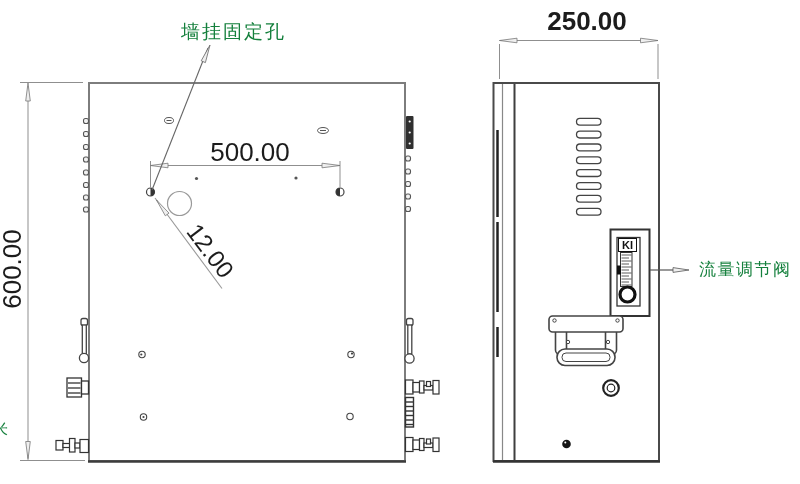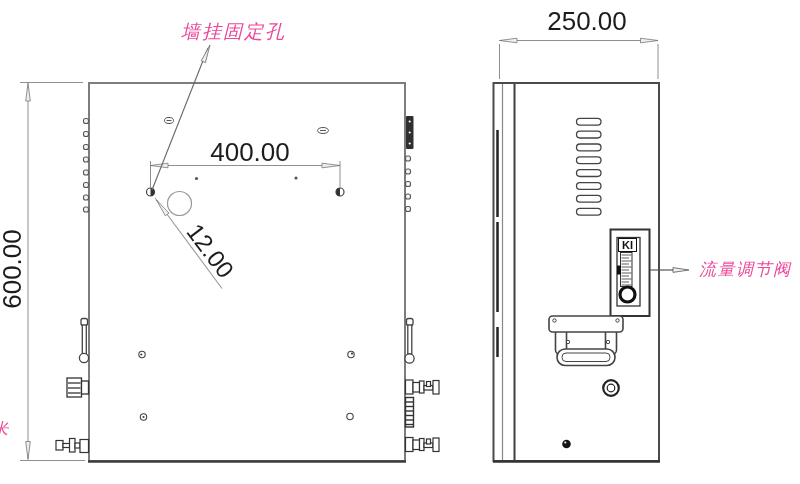--- a/index.html
+++ b/index.html
@@ -3,24 +3,24 @@
 <meta charset="utf-8">
 <style>
   html,body{margin:0;padding:0;background:#fff;}
   .canvas{
     position:relative;width:800px;height:484px;background:#fff;overflow:hidden;
     font-family:"Liberation Sans",sans-serif;color:#1c1c1c;
   }
   .canvas svg{position:absolute;left:0;top:0;}
   .txt{position:absolute;white-space:nowrap;line-height:1;}
   .dim{font-family:"Liberation Sans",sans-serif;font-size:26px;color:#1c1c1c;text-align:center;}
-  .cjk{font-family:"Liberation Serif",serif;color:#ec4899;font-style:italic;}
+  .cjk{font-family:"Liberation Serif",serif;color:#15803d;}
   .dim-600{left:-34px;top:256px;width:92px;transform:rotate(-90deg);transform-origin:center;}
   .dim-300{left:203px;top:139px;width:94px;}
-  .dim-250{left:540px;top:8px;width:94px;}
+  .dim-250{left:540px;top:8px;width:94px;font-weight:bold;}
   .dim-12{left:175px;top:239px;width:70px;font-size:24px;transform:rotate(53deg);transform-origin:center;text-align:center;}
   .lbl-wall{left:181px;top:22px;width:120px;font-size:19px;letter-spacing:2px;}
   .lbl-valve{left:699px;top:261px;width:105px;font-size:17px;letter-spacing:1.5px;}
   .ki-logo{
     left:618px;top:238px;width:17px;height:12px;border:1.6px solid #111;
     font-family:"Liberation Sans",sans-serif;font-weight:bold;font-size:11px;
     text-align:center;line-height:12px;color:#111;background:#fff;letter-spacing:0;
   }
   .clipped{left:-9px;top:421px;font-size:17px;}
 </style>
@@ -240,21 +240,21 @@
     <circle cx="179.5" cy="203.5" r="12" fill="none" stroke="#999" stroke-width="1.2"></circle>
   </g>
 
   <g>
     <line x1="650" y1="270" x2="676" y2="270" stroke="#555" stroke-width="1.2"></line>
     <polygon points="689,270 673,267.6 673,272.4" fill="#efefef" stroke="#555" stroke-width="0.8"></polygon>
   </g>
 </svg>
 
   <div class="txt dim dim-600">600.00</div>
-  <div class="txt dim dim-300">400.00</div>
+  <div class="txt dim dim-300">500.00</div>
   <div class="txt dim dim-250">250.00</div>
   <div class="txt dim dim-12">12.00</div>
   <div class="txt cjk lbl-wall">墙挂固定孔</div>
   <div class="txt cjk lbl-valve">流量调节阀</div>
   <div class="txt ki-logo">KI</div>
   <div class="txt cjk clipped">米</div>
 
 </div>
 
 </body></html>

